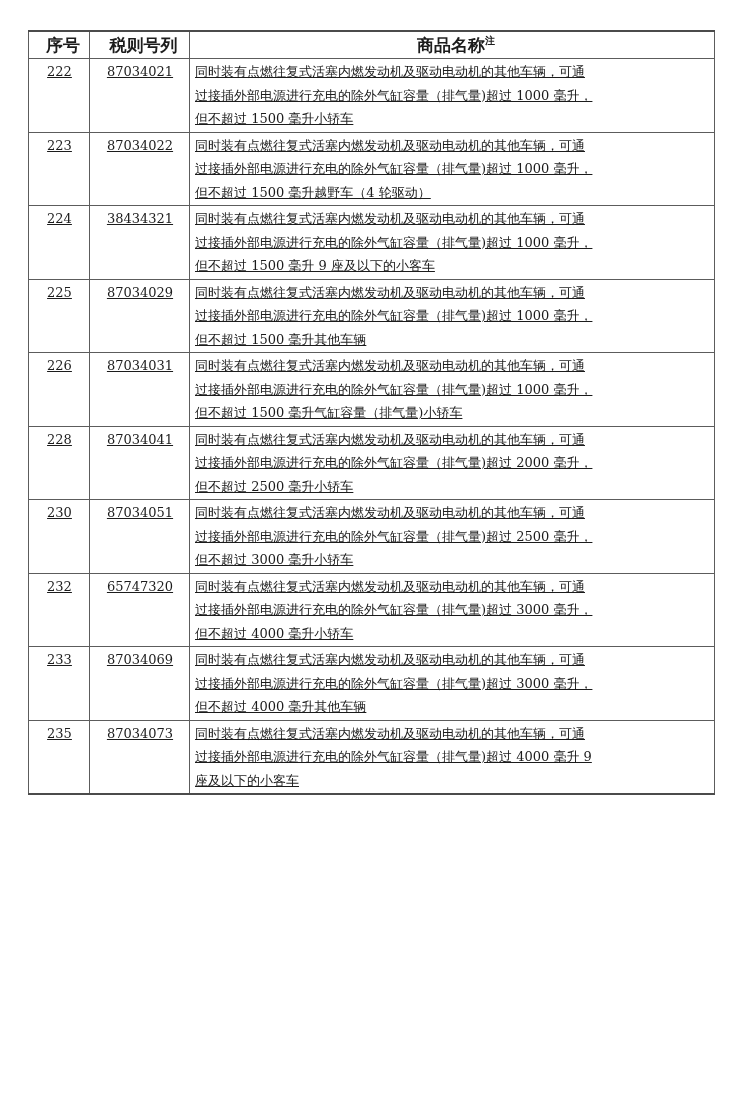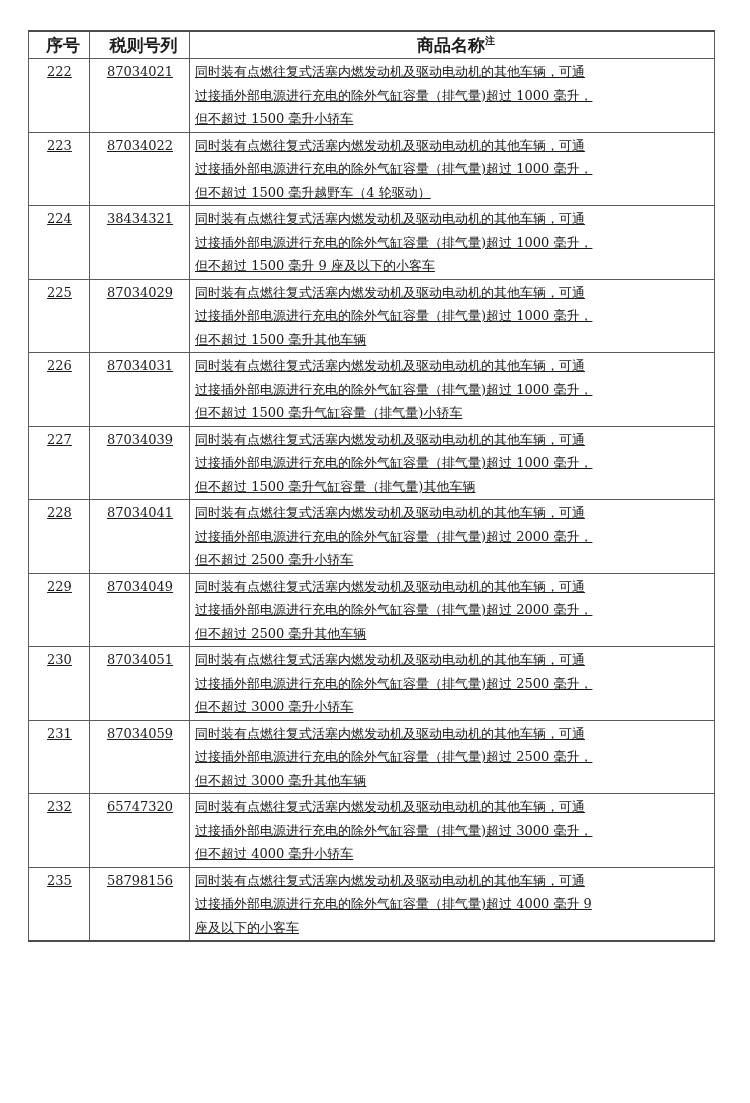--- a/index.html
+++ b/index.html
@@ -110,72 +110,58 @@
   </tr>
 
   <tr>
     <td class="col-seq">226</td>
     <td class="col-code">87034031</td>
     <td class="col-name">同时装有点燃往复式活塞内燃发动机及驱动电动机的其他车辆，可通
 过接插外部电源进行充电的除外气缸容量（排气量)超过 1000 毫升，
 但不超过 1500 毫升气缸容量（排气量)小轿车</td>
   </tr>
 
-  <tr>
-    <td class="col-seq">227</td>
-    <td class="col-code">87034039</td>
-    <td class="col-name">同时装有点燃往复式活塞内燃发动机及驱动电动机的其他车辆，可通
-过接插外部电源进行充电的除外气缸容量（排气量)超过 1000 毫升，
-但不超过 1500 毫升气缸容量（排气量)其他车辆</td>
-  </tr>
 
   <tr>
     <td class="col-seq">228</td>
     <td class="col-code">87034041</td>
     <td class="col-name">同时装有点燃往复式活塞内燃发动机及驱动电动机的其他车辆，可通
 过接插外部电源进行充电的除外气缸容量（排气量)超过 2000 毫升，
 但不超过 2500 毫升小轿车</td>
   </tr>
 
-  <tr>
-    <td class="col-seq">229</td>
-    <td class="col-code">87034049</td>
-    <td class="col-name">同时装有点燃往复式活塞内燃发动机及驱动电动机的其他车辆，可通
-过接插外部电源进行充电的除外气缸容量（排气量)超过 2000 毫升，
-但不超过 2500 毫升其他车辆</td>
-  </tr>
 
   <tr>
     <td class="col-seq">230</td>
     <td class="col-code">87034051</td>
     <td class="col-name">同时装有点燃往复式活塞内燃发动机及驱动电动机的其他车辆，可通
 过接插外部电源进行充电的除外气缸容量（排气量)超过 2500 毫升，
 但不超过 3000 毫升小轿车</td>
   </tr>
 
-  <tr>
-    <td class="col-seq">231</td>
-    <td class="col-code">87034059</td>
-    <td class="col-name">同时装有点燃往复式活塞内燃发动机及驱动电动机的其他车辆，可通
-过接插外部电源进行充电的除外气缸容量（排气量)超过 2500 毫升，
-但不超过 3000 毫升其他车辆</td>
-  </tr>
 
   <tr>
     <td class="col-seq">232</td>
     <td class="col-code">65747320</td>
     <td class="col-name">同时装有点燃往复式活塞内燃发动机及驱动电动机的其他车辆，可通
 过接插外部电源进行充电的除外气缸容量（排气量)超过 3000 毫升，
 但不超过 4000 毫升小轿车</td>
   </tr>
 
+  <tr>
+    <td class="col-seq">233</td>
+    <td class="col-code">87034069</td>
+    <td class="col-name">同时装有点燃往复式活塞内燃发动机及驱动电动机的其他车辆，可通
+过接插外部电源进行充电的除外气缸容量（排气量)超过 3000 毫升，
+但不超过 4000 毫升其他车辆</td>
+  </tr>
 
 
   <tr>
     <td class="col-seq">235</td>
-    <td class="col-code">58798156</td>
+    <td class="col-code">87034073</td>
     <td class="col-name">同时装有点燃往复式活塞内燃发动机及驱动电动机的其他车辆，可通
 过接插外部电源进行充电的除外气缸容量（排气量)超过 4000 毫升 9
 座及以下的小客车</td>
   </tr>
 </tbody>
   </table>
 </div>
 
 </body></html>

